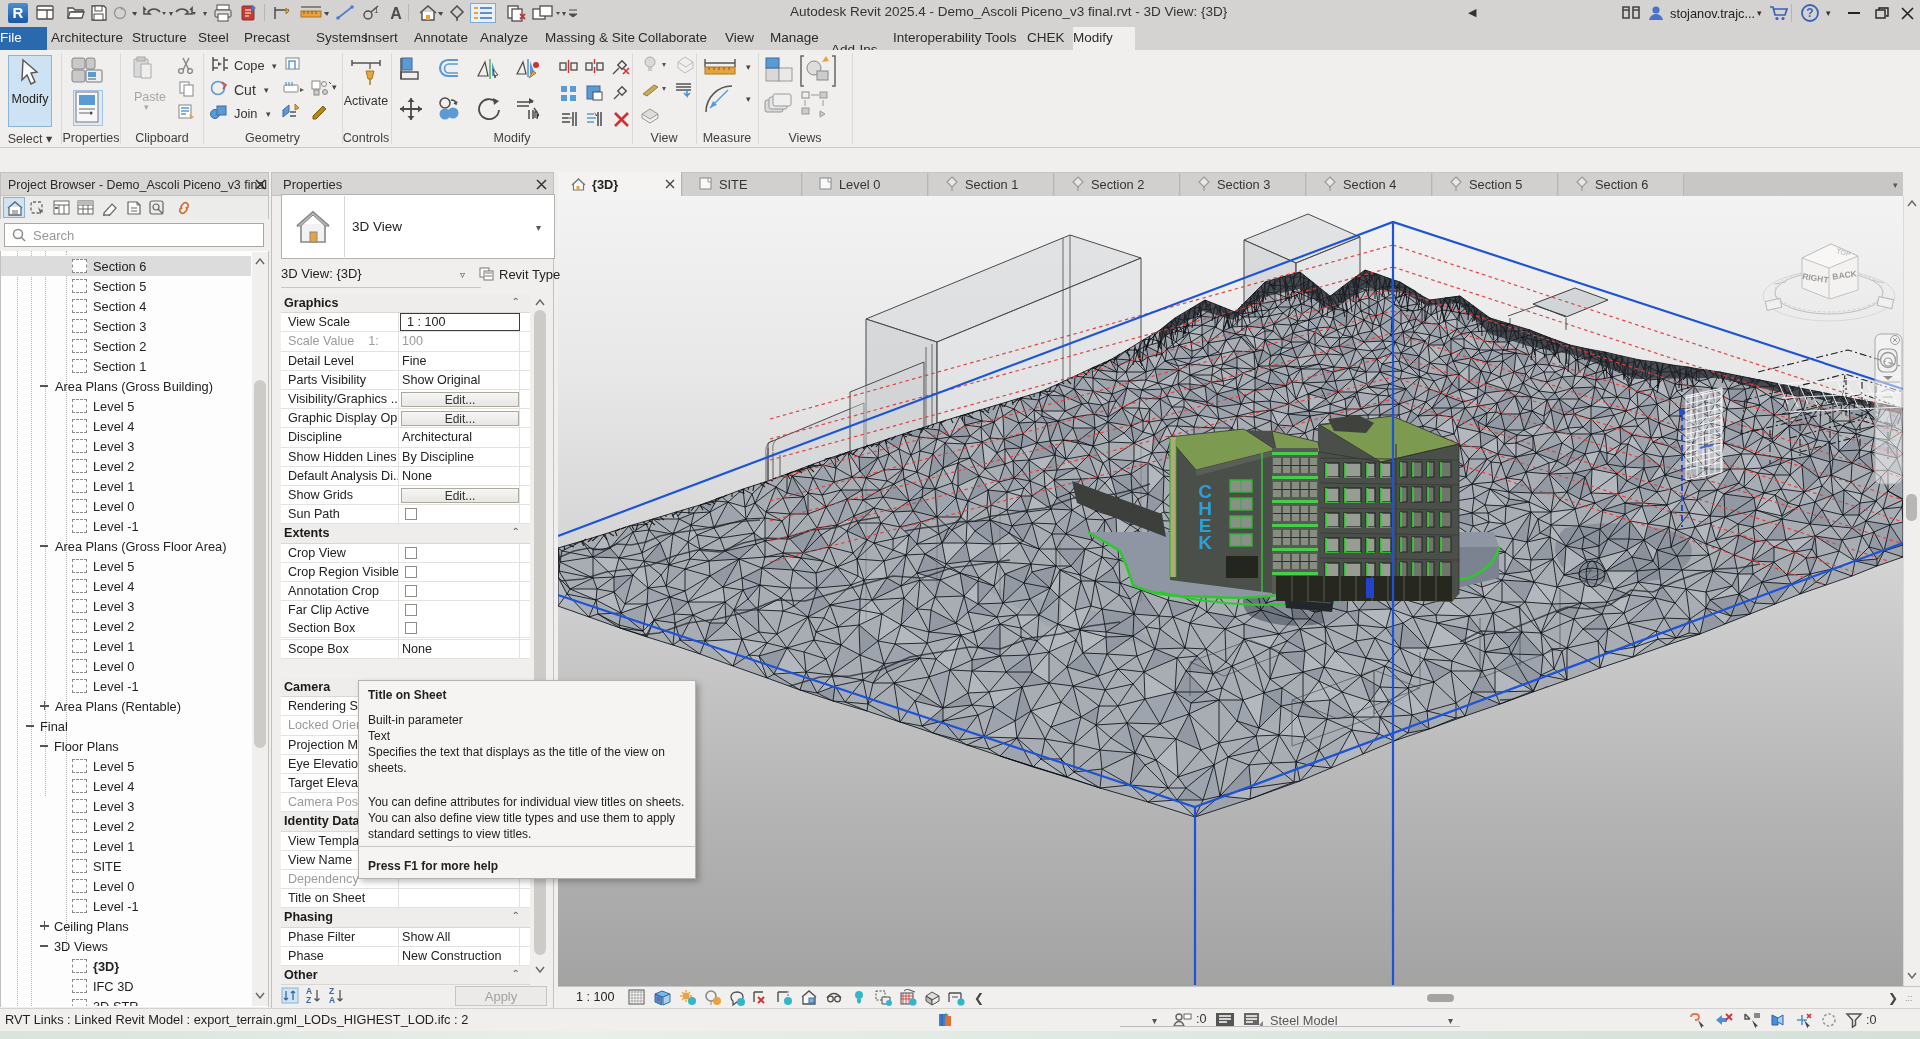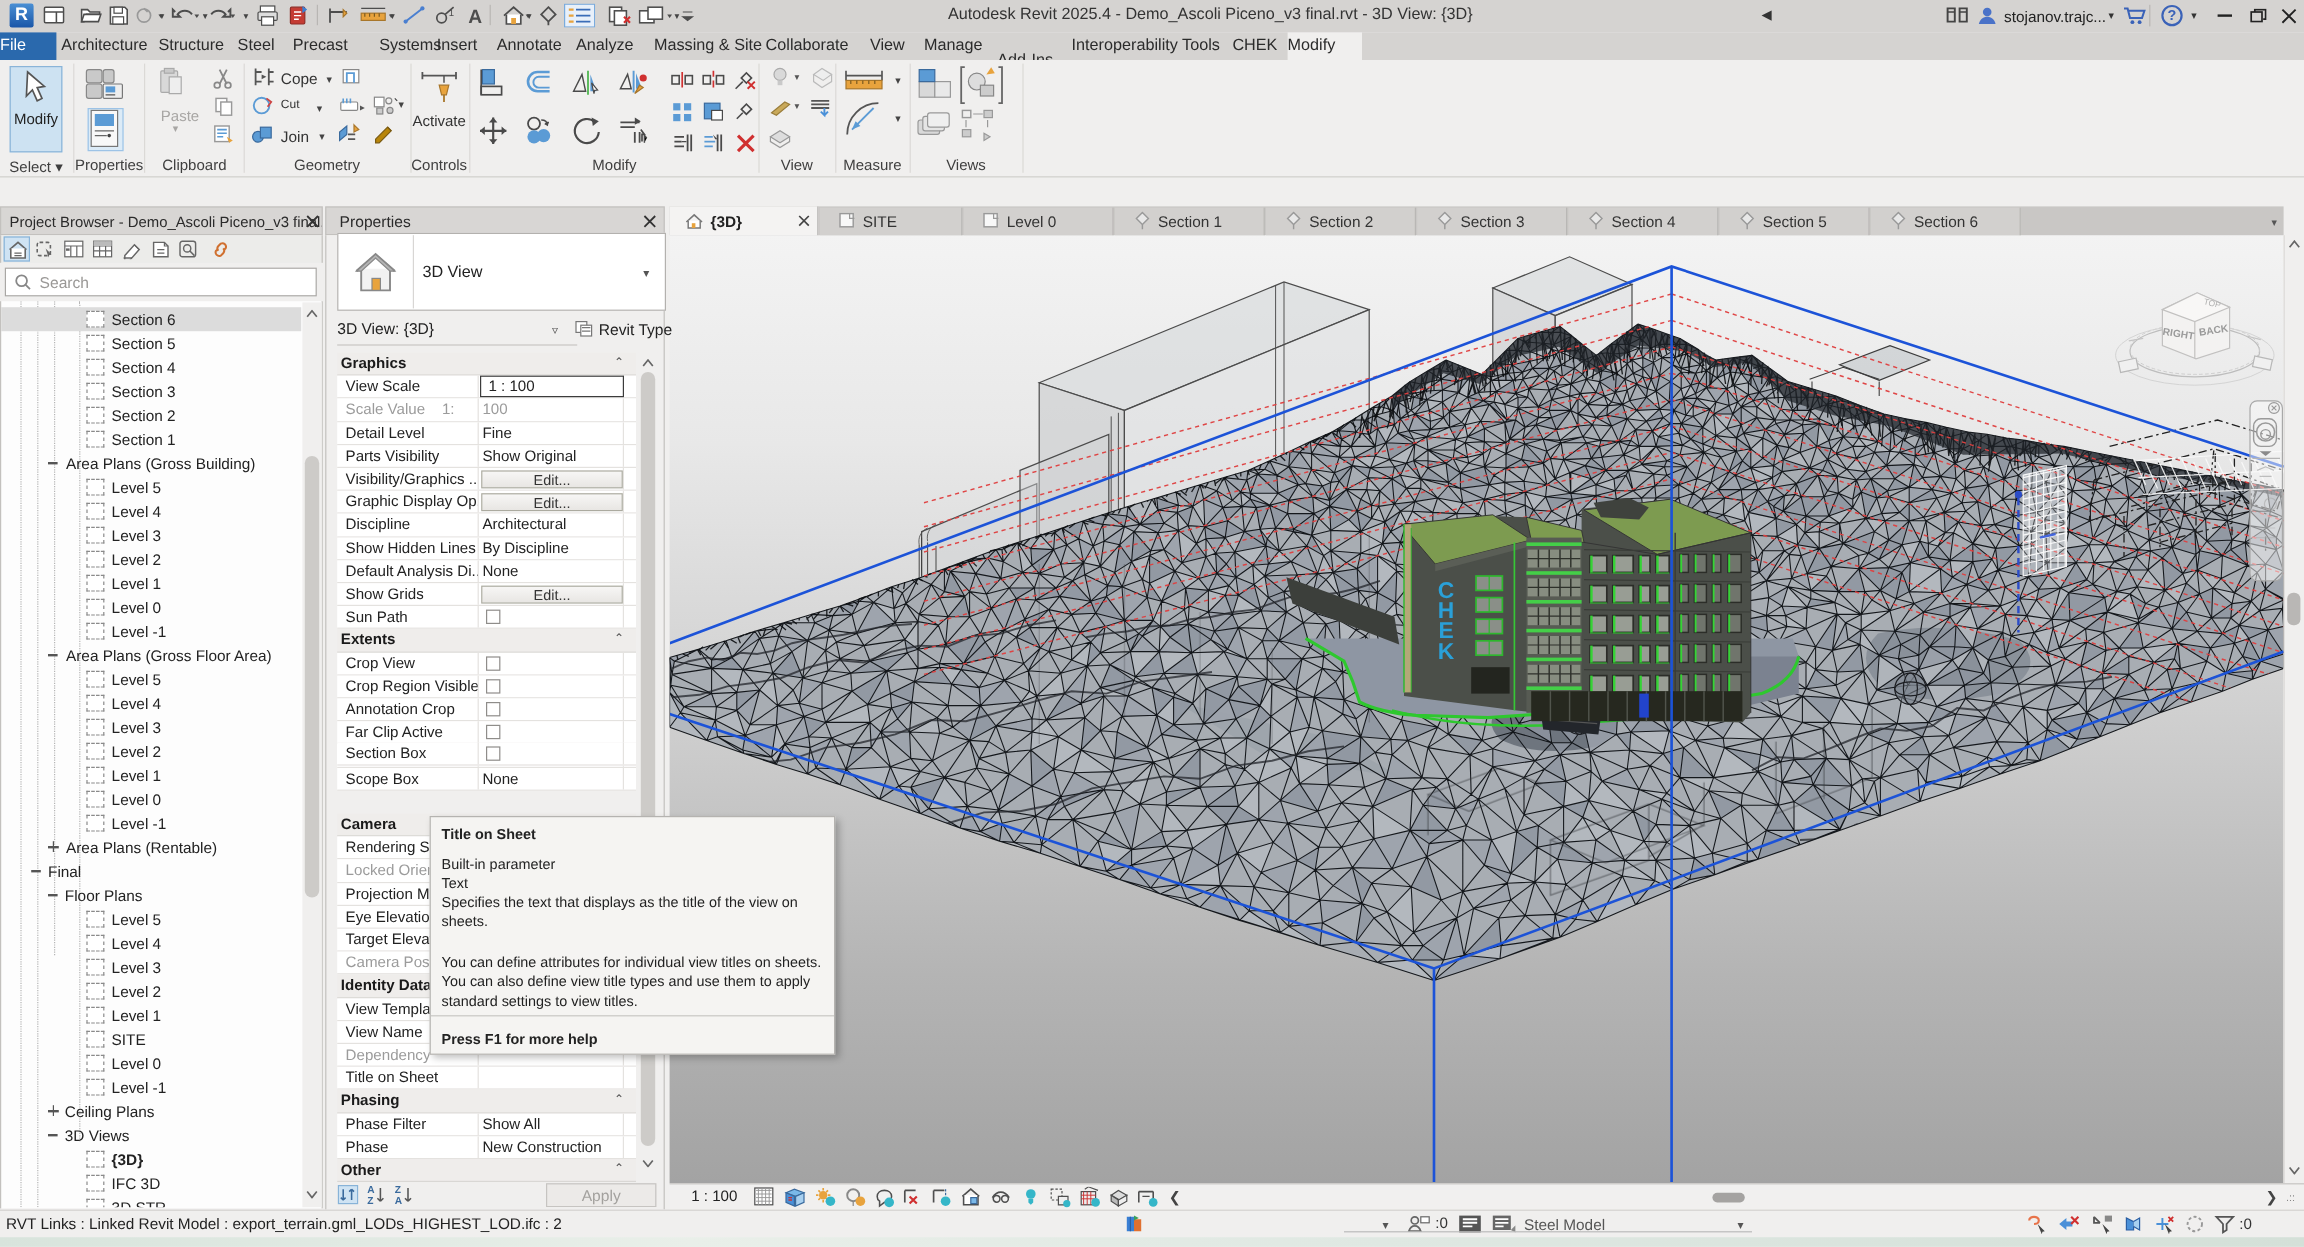--- a/index.html
+++ b/index.html
@@ -239,21 +239,21 @@
       <svg class="abs" style="left:210px;top:5px;" width="20" height="18" viewBox="0 0 20 18">
         <path d="M3 2v14M3 5h5m-5 8h5M14 2v14m0-11h4m-4 8h4" stroke="#555" stroke-width="1.5" fill="none"></path>
         <path d="M8 7l4 2-4 2z" fill="#555"></path>
       </svg>
       <div class="abs" style="left:234px;top:8px;font-size:12.8px;color:#333;">Cope</div>
       <div class="abs" style="left:272px;top:11px;font-size:9px;color:#444;">▾</div>
       <svg class="abs" style="left:209px;top:29px;" width="20" height="18" viewBox="0 0 20 18">
         <circle cx="9" cy="9" r="6.5" fill="none" stroke="#5b9bd5" stroke-width="1.6"></circle>
         <path d="M13 3l4 3-3 4" stroke="#c44" stroke-width="1.5" fill="none"></path>
       </svg>
-      <div class="abs" style="left:234px;top:32px;font-size:10px;color:#333;">Cut</div>
+      <div class="abs" style="left:234px;top:32px;font-size:14px;color:#333;">Cut</div>
       <div class="abs" style="left:264px;top:35px;font-size:9px;color:#444;">▾</div>
       <svg class="abs" style="left:209px;top:53px;" width="20" height="18" viewBox="0 0 20 18">
         <circle cx="6" cy="11" r="4.5" fill="#5b9bd5" stroke="#3a6a9d"></circle>
         <rect x="8" y="3" width="9" height="9" fill="#5b9bd5" stroke="#3a6a9d"></rect>
       </svg>
       <div class="abs" style="left:234px;top:56px;font-size:12.8px;color:#333;">Join</div>
       <div class="abs" style="left:266px;top:59px;font-size:9px;color:#444;">▾</div>
       <svg class="abs" style="left:284px;top:5px;" width="22" height="18" viewBox="0 0 22 18">
         <rect x="2" y="3" width="13" height="11" fill="#fff" stroke="#888"></rect>
         <path d="M5 14V6h6v8" stroke="#5b9bd5" stroke-width="1.5" fill="none"></path>

